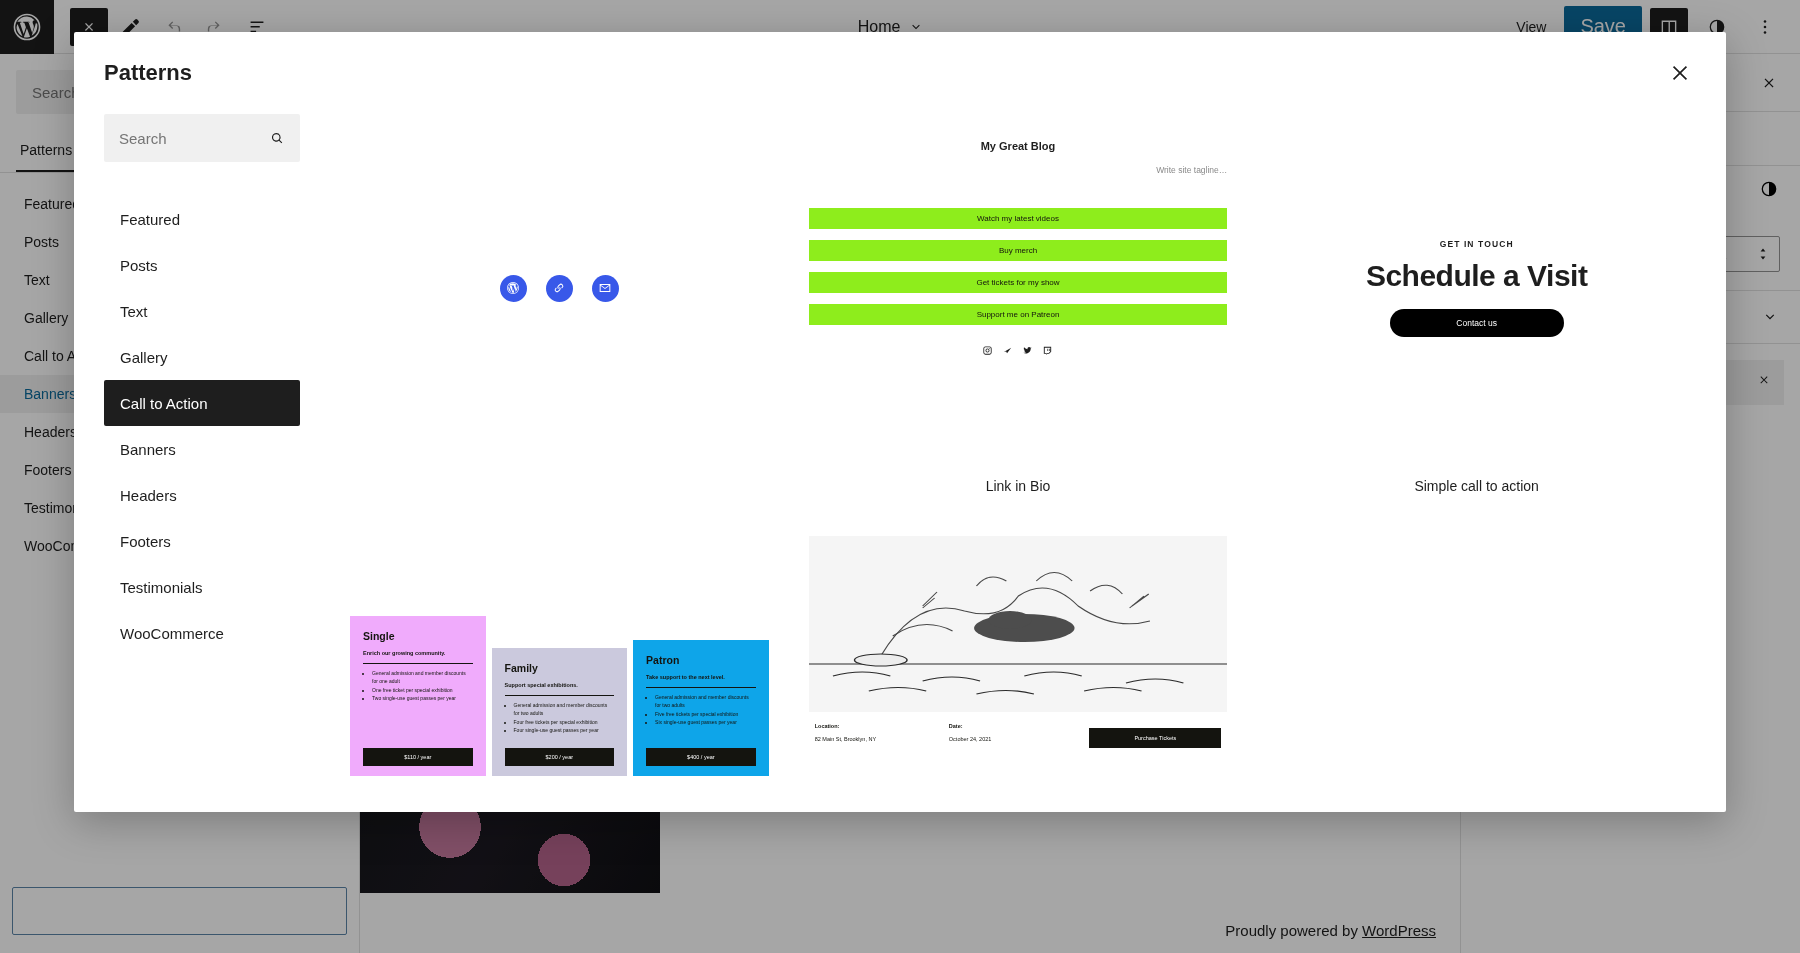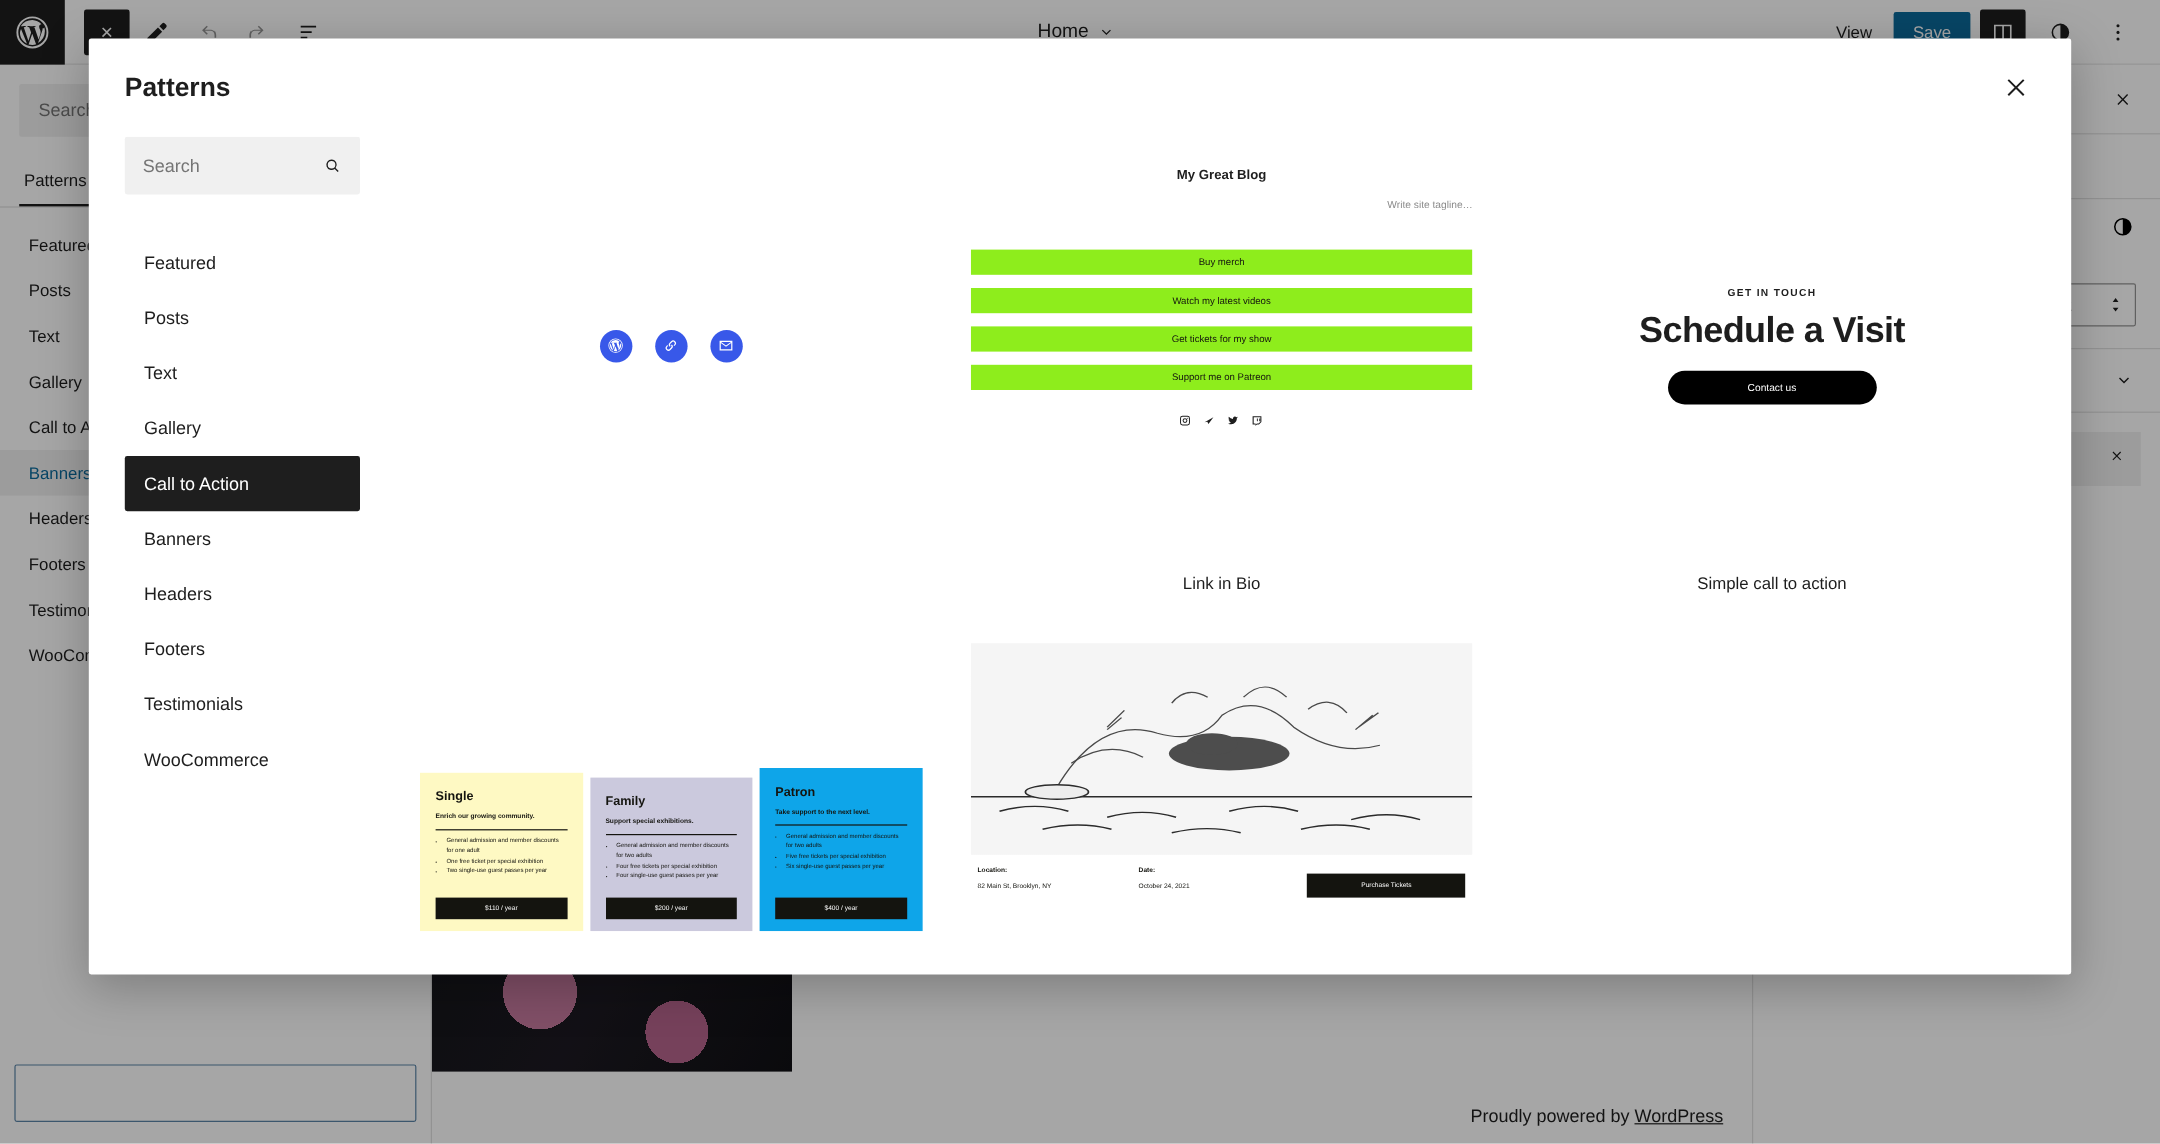--- a/index.html
+++ b/index.html
@@ -44,21 +44,21 @@
     gap: 6px; font-size: 16px; color: #1e1e1e;
   }
   .tb-center .chev { width: 18px; height: 18px; fill: #1e1e1e; }
   .tb-right { display: flex; align-items: center; gap: 6px; padding-right: 14px; }
   .tb-link {
     font-size: 14px; color: #1e1e1e; background: none; border: none;
     padding: 8px 12px; cursor: pointer;
   }
   .save-btn {
     background: #0b6a9c; color: #fff; border: none; border-radius: 2px;
-    font-size: 14px; padding: 9px 16px; cursor: pointer;
+    font-size: 20px; padding: 9px 16px; cursor: pointer;
   }
 
   
   .left-panel {
     position: absolute; top: 54px; left: 0; width: 360px; bottom: 0;
     background: #fff; border-right: 1px solid #e0e0e0;
     display: flex; flex-direction: column;
   }
   .lp-search-wrap { padding: 16px; }
   .lp-search {
@@ -240,21 +240,21 @@
     margin-top: 16px; background: #000; color: #fff; border-radius: 20px;
     font-size: 8.5px; padding: 9px 0; width: 174px; text-align: center;
   }
 
   
   .pv-price {
     height: 240px; display: flex; align-items: flex-end; gap: 6px;
     padding: 0 0 0 0;
   }
   .pcard { flex: 1 1 0; padding: 14px 13px 13px; position: relative; }
-  .pcard.single { background: #fef9c3; height: 132px; }
+  .pcard.single { background: #f0abfc; height: 160px; }
   .pcard.family { background: #cbc9dd; height: 128px; }
   .pcard.patron { background: #0ea5e9; height: 136px; }
   .pcard h4 { font-size: 10.5px; font-weight: 700; color: #14140f; }
   .pcard .sub { font-size: 5.5px; font-weight: 700; color: #14140f; margin-top: 8px; }
   .pcard .rule { border-top: 1px solid #14140f; margin: 7px 0 6px; }
   .pcard ul { list-style: disc; padding-left: 9px; }
   .pcard li {
     font-size: 5px; color: #14140f; line-height: 1.55; margin-bottom: 1px;
   }
   .pcard .price {
@@ -476,22 +476,22 @@
                 </svg>
             </div>
           </div>
         </div>
 
         <div class="cell">
           <div class="preview pv-bio">
             <div class="bio-title">My Great Blog</div>
             <div class="bio-tag">Write site tagline…</div>
             <div class="bio-btns">
+              <div class="bio-btn">Watch my latest videos</div>
               <div class="bio-btn">Buy merch</div>
-              <div class="bio-btn">Watch my latest videos</div>
               <div class="bio-btn">Get tickets for my show</div>
               <div class="bio-btn">Support me on Patreon</div>
             </div>
             <div class="bio-socials">
               <svg viewBox="0 0 24 24">
                   <path d="M7.5 3h9A4.5 4.5 0 0121 7.5v9A4.5 4.5 0 0116.5 21h-9A4.5 4.5 0 013 16.5v-9A4.5 4.5 0 017.5 3zm0 1.8A2.7 2.7 0 004.8 7.5v9a2.7 2.7 0 002.7 2.7h9a2.7 2.7 0 002.7-2.7v-9a2.7 2.7 0 00-2.7-2.7h-9zM12 7.6a4.4 4.4 0 110 8.8 4.4 4.4 0 010-8.8zm0 1.8a2.6 2.6 0 100 5.2 2.6 2.6 0 000-5.2zm4.9-2.7a1 1 0 110 2 1 1 0 010-2z"></path>
                 </svg>
               <svg viewBox="0 0 24 24">
                   <path d="M4 15L20 6l-9 12-2-4z"></path>
                 </svg>

